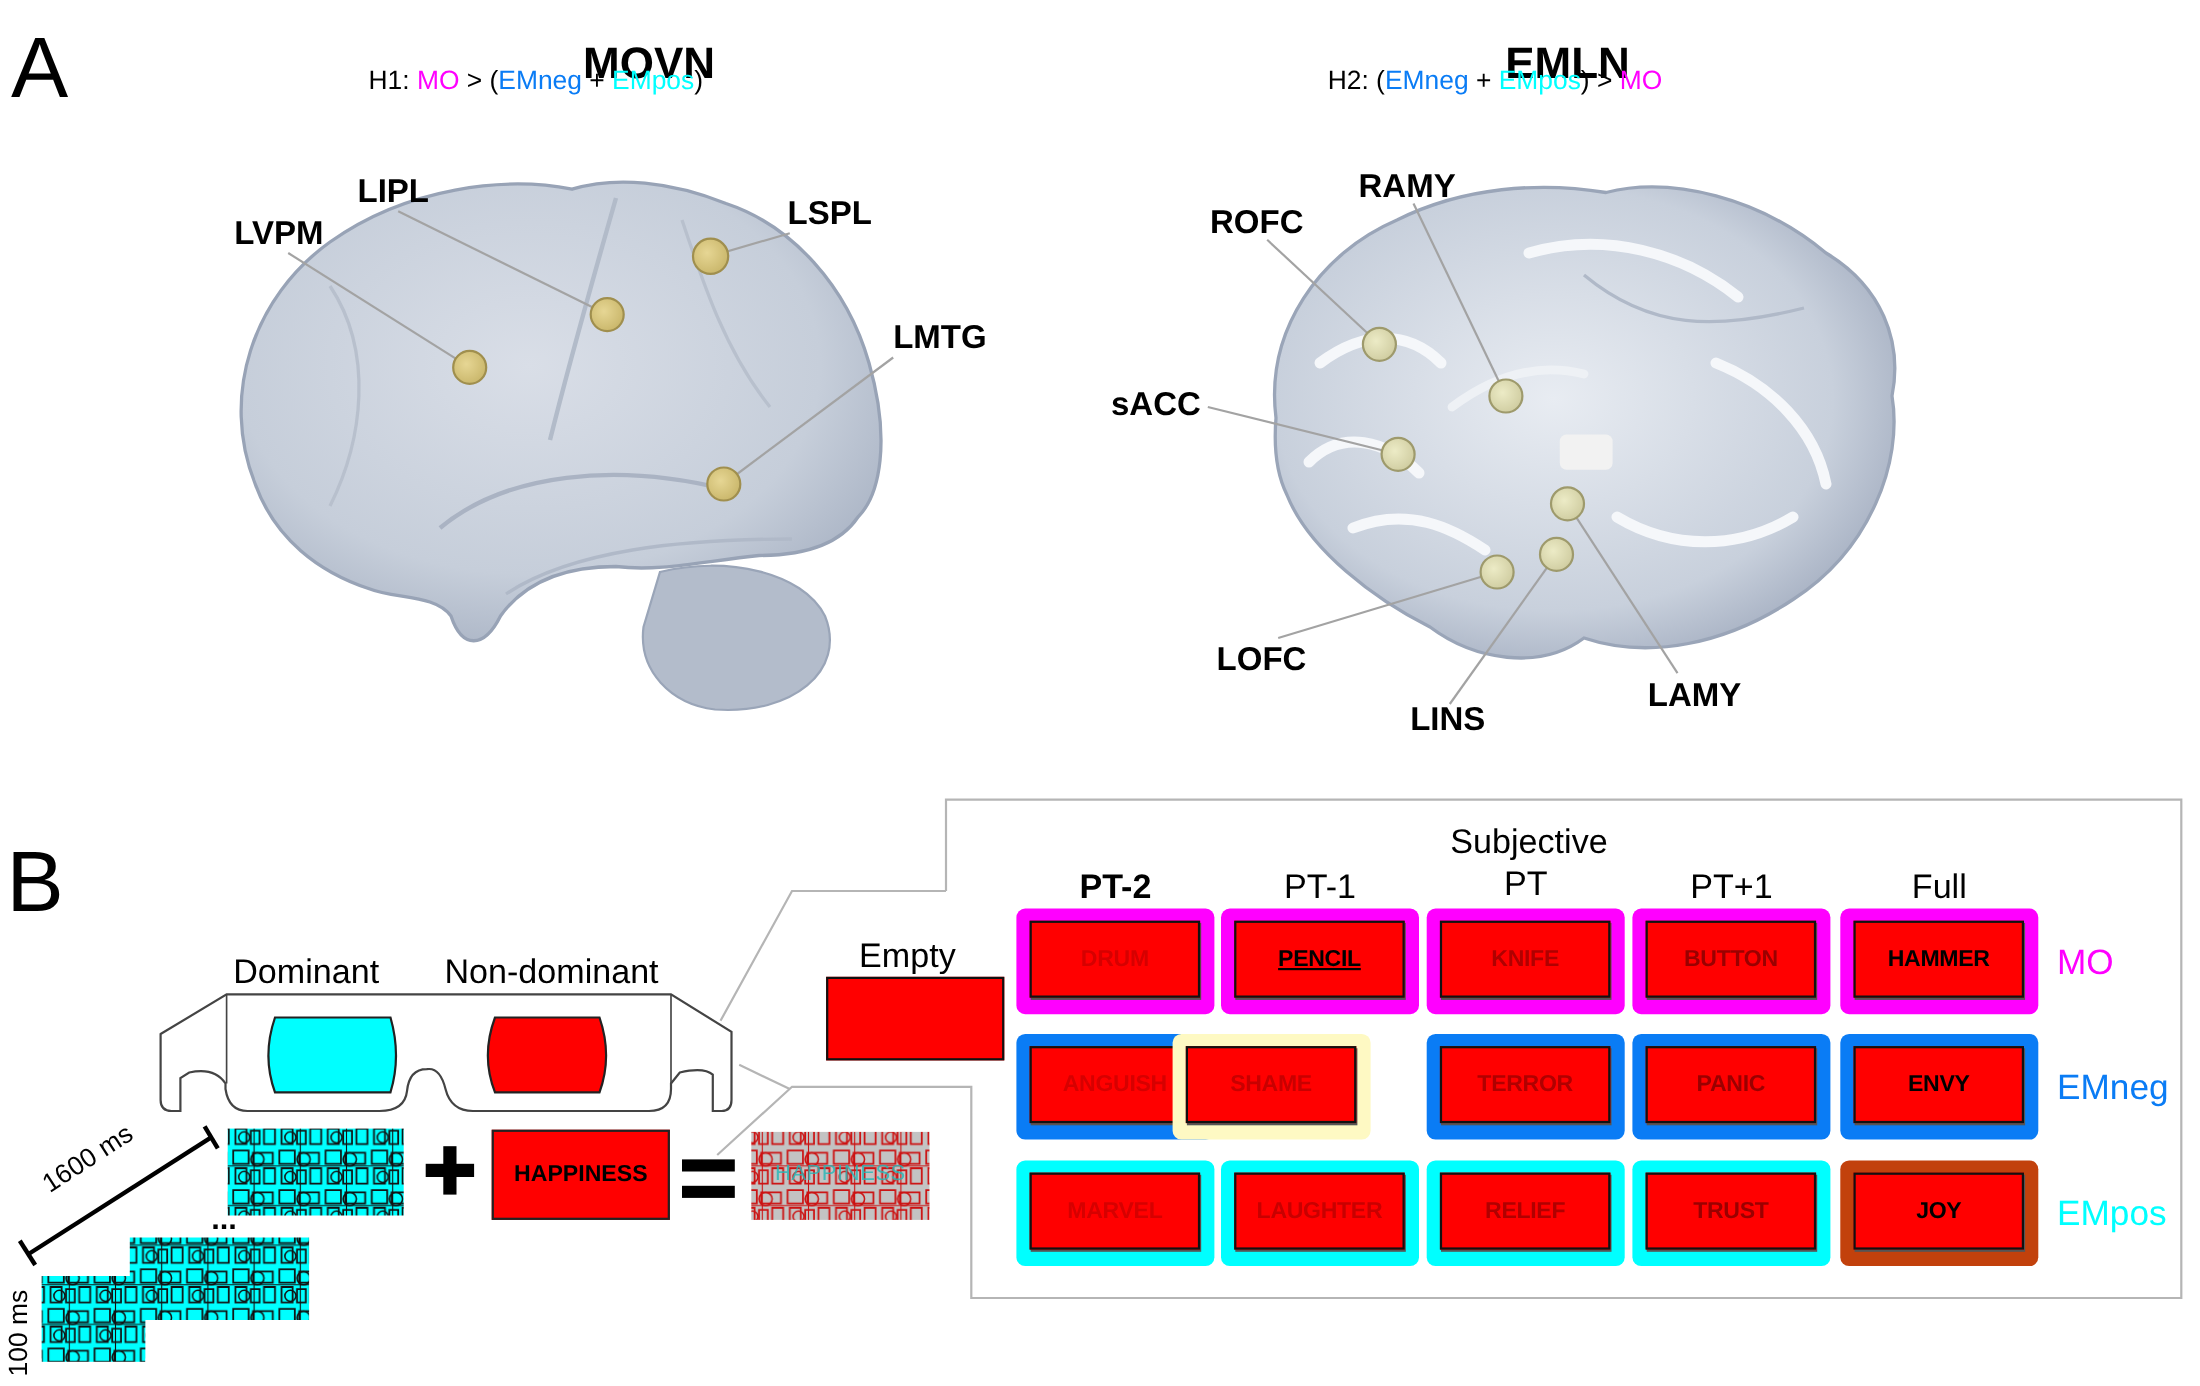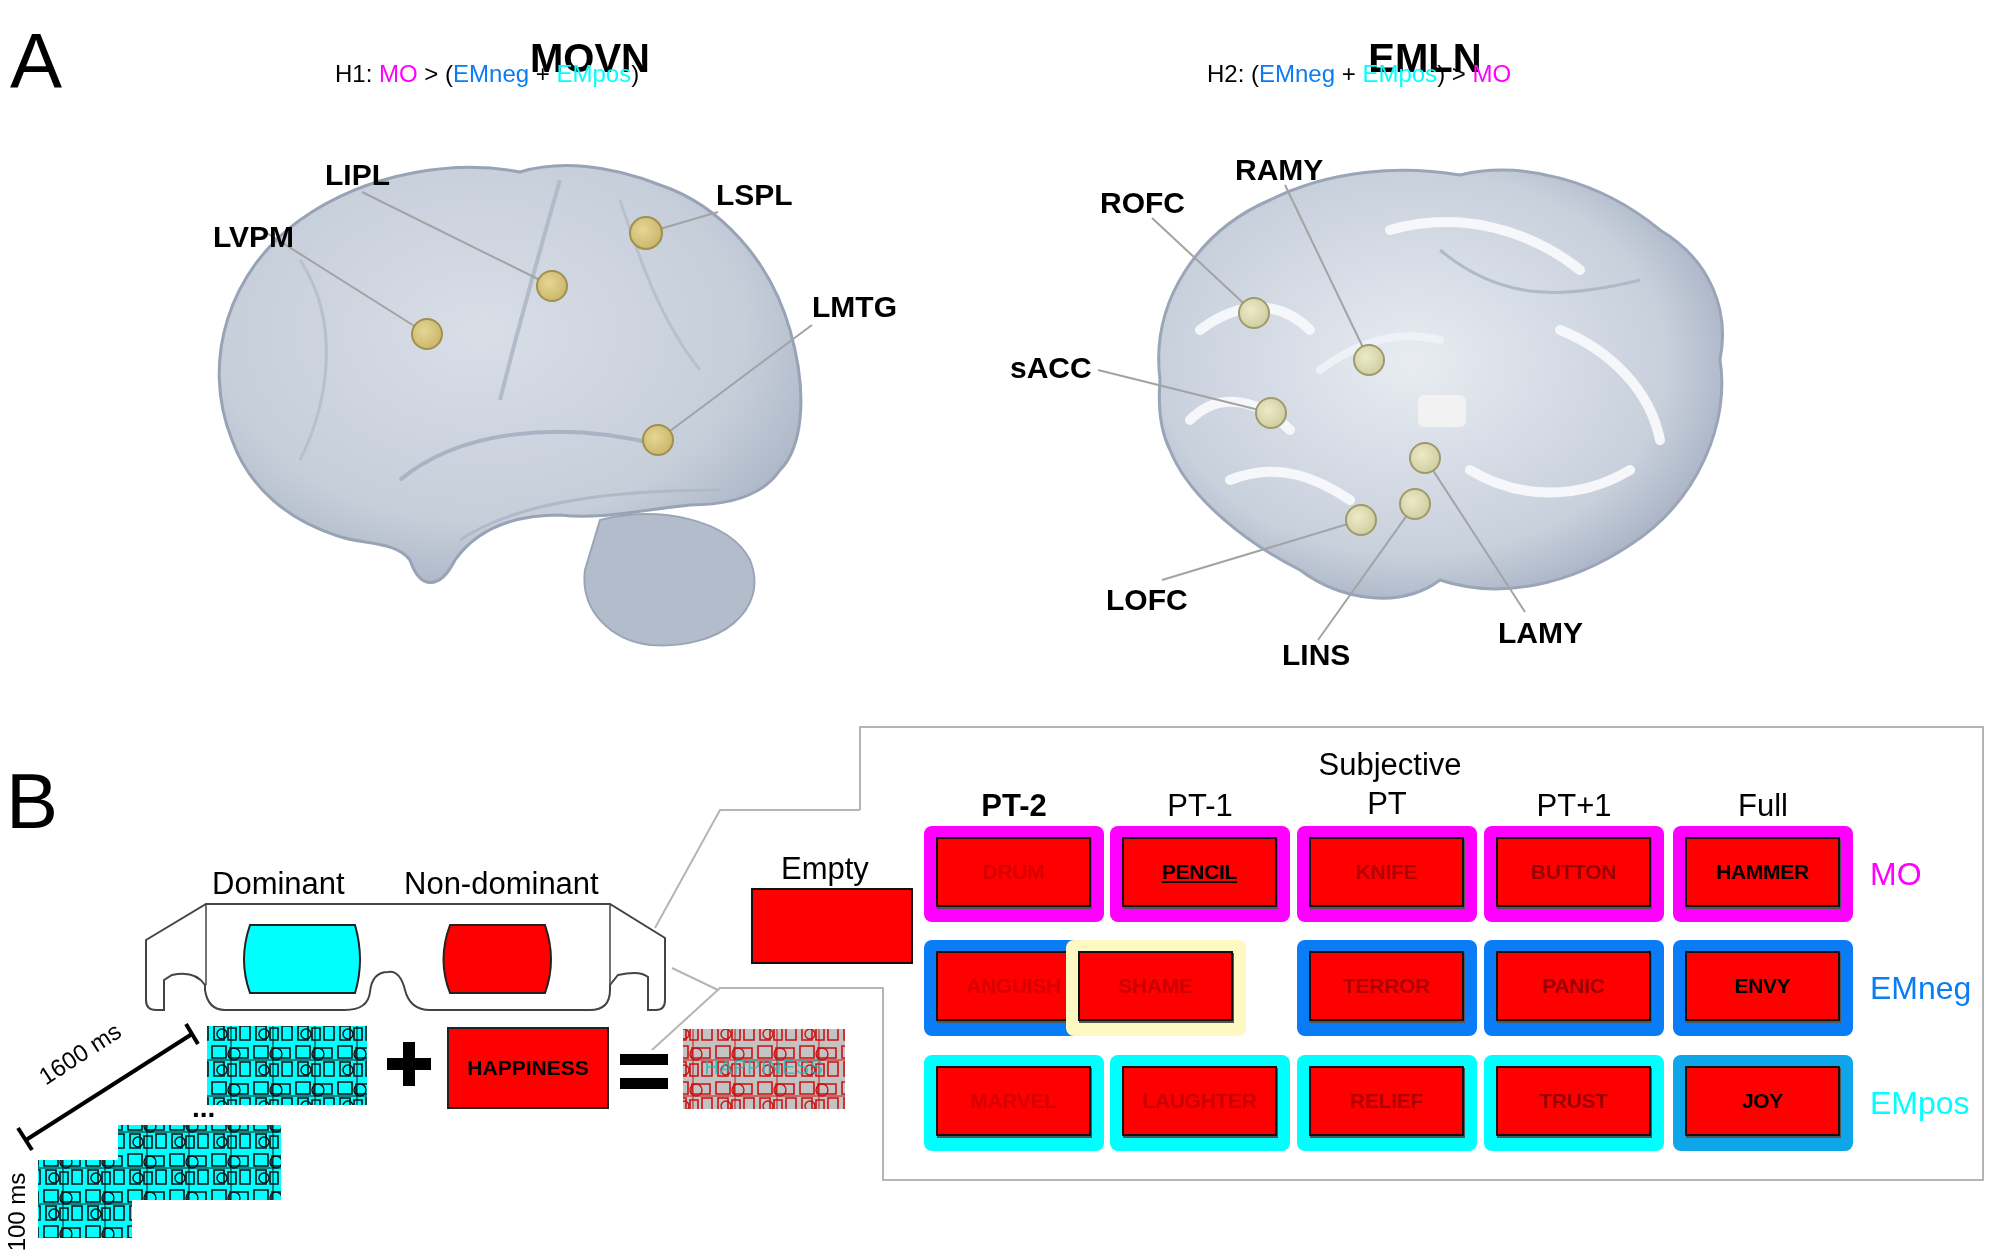--- a/index.html
+++ b/index.html
@@ -156,21 +156,21 @@
   <g fill="#000">
     <rect x="387" y="1058" width="44" height="12"></rect>
     <rect x="403" y="1042" width="12" height="44"></rect>
   </g>
   <g fill="#000">
     <rect x="620" y="1054" width="48" height="11"></rect>
     <rect x="620" y="1078" width="48" height="11"></rect>
   </g>
 </svg>
 
-<div class="abs roi-label" style="left:213px;top:198px;margin-top:24px;">LVPM</div>
+<div class="abs roi-label" style="left:213px;top:198px;">LVPM</div>
 <div class="abs roi-label" style="left:325px;top:160px;">LIPL</div>
 <div class="abs roi-label" style="left:716px;top:180px;">LSPL</div>
 <div class="abs roi-label" style="left:780px;top:292px;margin-left:32px;">LMTG</div>
 
 <div class="abs roi-label" style="left:1100px;top:188px;">ROFC</div>
 <div class="abs roi-label" style="left:1235px;top:155px;">RAMY</div>
 <div class="abs roi-label" style="left:1010px;top:353px;">sACC</div>
 <div class="abs roi-label" style="left:1106px;top:585px;">LOFC</div>
 <div class="abs roi-label" style="left:1282px;top:640px;">LINS</div>
 <div class="abs roi-label" style="left:1498px;top:618px;">LAMY</div>
@@ -265,19 +265,19 @@
     <div class="frame" style="left: 1297px; top: 1055px; background: rgb(0, 255, 255);">
       <div class="card">
         <span style="color: rgb(176, 0, 0);">RELIEF</span>
       </div>
     </div>
     <div class="frame" style="left: 1484px; top: 1055px; background: rgb(0, 255, 255);">
       <div class="card">
         <span style="color: rgb(154, 0, 0);">TRUST</span>
       </div>
     </div>
-    <div class="frame" style="left: 1673px; top: 1055px; background: #0ea5e9;">
+    <div class="frame" style="left: 1673px; top: 1055px; background: #c2410c;">
       <div class="card">
         <span style="color: rgb(0, 0, 0);">JOY</span>
       </div>
     </div>
     <div class="row-label" style="left: 1870px; top: 1087px; color: rgb(0, 255, 255);">EMpos</div>
   </div>
 
 </body></html>

